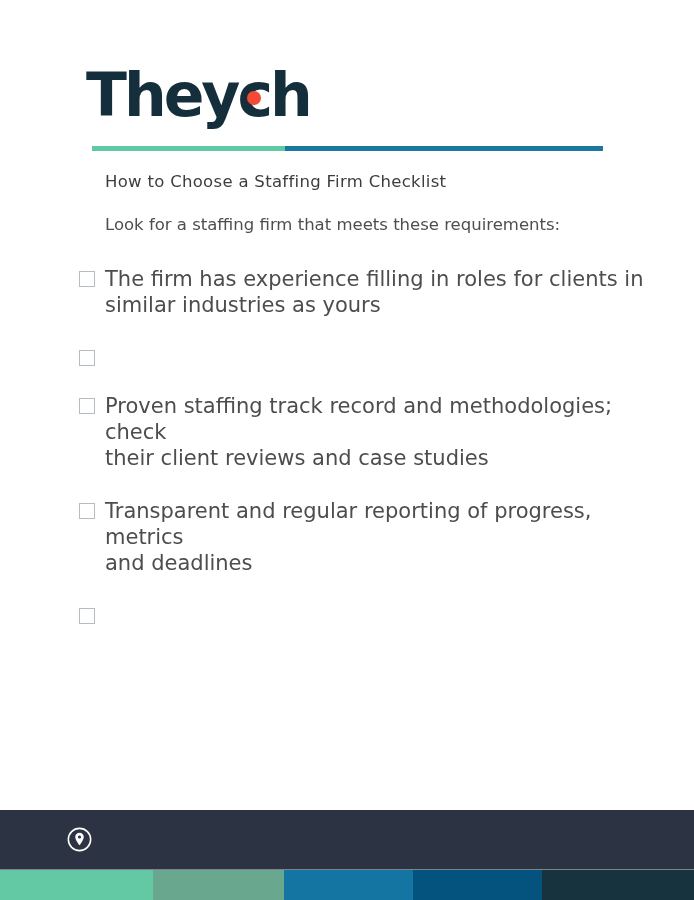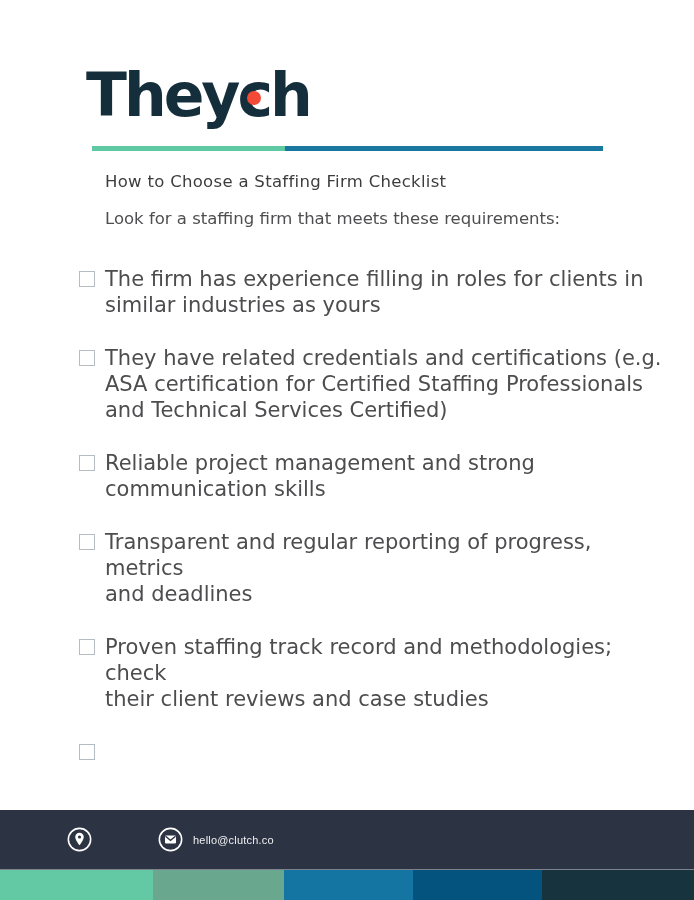--- a/index.html
+++ b/index.html
@@ -46,21 +46,21 @@
   .title {
     position: absolute;
     left: 105px; top: 172px;
     font-size: 16.5px;
     font-weight: normal;
     letter-spacing: 0.3px;
     color: #3d3d3f;
   }
   .subtitle {
     position: absolute;
-    left: 105px; top: 209px;
+    left: 105px; top: 215px;
     font-size: 16.5px;
     color: #4e4e50;
   }
 
   
   .checklist {
     position: absolute;
     left: 79px; top: 266px; right: 24px;
   }
   .check-item { display: flex; margin-bottom: 27px; }
@@ -126,60 +126,44 @@
 <div class="subtitle">Look for a staffing firm that meets these requirements:</div>
 
 <div class="checklist" id="checklist">
     <div class="check-item">
       <span class="checkbox" aria-checked="false"></span>
       <span class="check-text">The firm has experience filling in roles for clients in
 similar industries as yours</span>
     </div>
     <div class="check-item">
       <span class="checkbox" aria-checked="false"></span>
-      <span class="check-text">They have related credentials and certifications (e.g.
-ASA certification for Certified Staffing Professionals
-and Technical Services Certified)</span>
     </div>
     <div class="check-item">
       <span class="checkbox" aria-checked="false"></span>
-      <span class="check-text">Reliable project management and strong
-communication skills</span>
+      <span class="check-text">Proven staffing track record and methodologies; check
+their client reviews and case studies</span>
     </div>
     <div class="check-item">
       <span class="checkbox" aria-checked="false"></span>
       <span class="check-text">Transparent and regular reporting of progress, metrics
 and deadlines</span>
-    </div>
-    <div class="check-item">
-      <span class="checkbox" aria-checked="false"></span>
-      <span class="check-text">Proven staffing track record and methodologies; check
-their client reviews and case studies</span>
     </div>
     <div class="check-item">
       <span class="checkbox" aria-checked="false"></span>
     </div>
   </div>
 
 <div class="footer">
   <div class="contact contact-address">
     <svg class="circle-icon" viewBox="0 0 24 24">
       <circle cx="12" cy="12" r="10.7" fill="none" stroke="#ffffff" stroke-width="1.5"></circle>
       <path fill="#ffffff" d="M12 5.6c-2.3 0-4.1 1.8-4.1 4 0 3 4.1 7.9 4.1 7.9s4.1-4.9 4.1-7.9c0-2.2-1.8-4-4.1-4z"></path>
       <circle cx="12" cy="9.6" r="1.5" fill="#2c3342"></circle>
     </svg>
   </div>
-  <div class="contact contact-email">
-    <svg class="circle-icon" viewBox="0 0 24 24">
-      <circle cx="12" cy="12" r="10.7" fill="none" stroke="#ffffff" stroke-width="1.5"></circle>
-      <rect x="6.7" y="8.1" width="10.6" height="7.8" rx="1.2" fill="#ffffff"></rect>
-      <path d="M7.2 8.8l4.8 4 4.8-4" fill="none" stroke="#2c3342" stroke-width="1.3"></path>
-    </svg>
-    <span class="contact-text">hello@clutch.co</span>
-  </div>
 </div>
 
 <div class="stripe" id="stripe">
     <div class="stripe-seg" style="width: 153px; background: rgb(98, 201, 164);"></div>
     <div class="stripe-seg" style="width: 131px; background: rgb(105, 168, 143);"></div>
     <div class="stripe-seg" style="width: 129px; background: rgb(20, 116, 162);"></div>
     <div class="stripe-seg" style="width: 129px; background: rgb(4, 82, 126);"></div>
     <div class="stripe-seg" style="width: 152px; background: rgb(23, 51, 61);"></div>
   </div>
 

